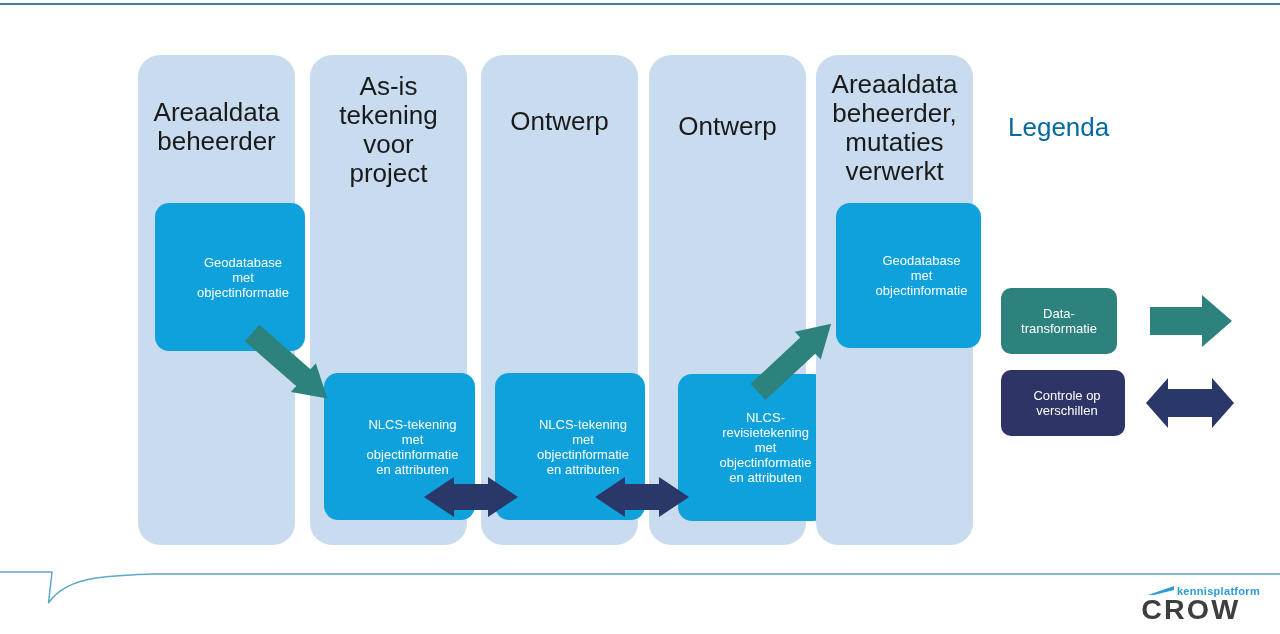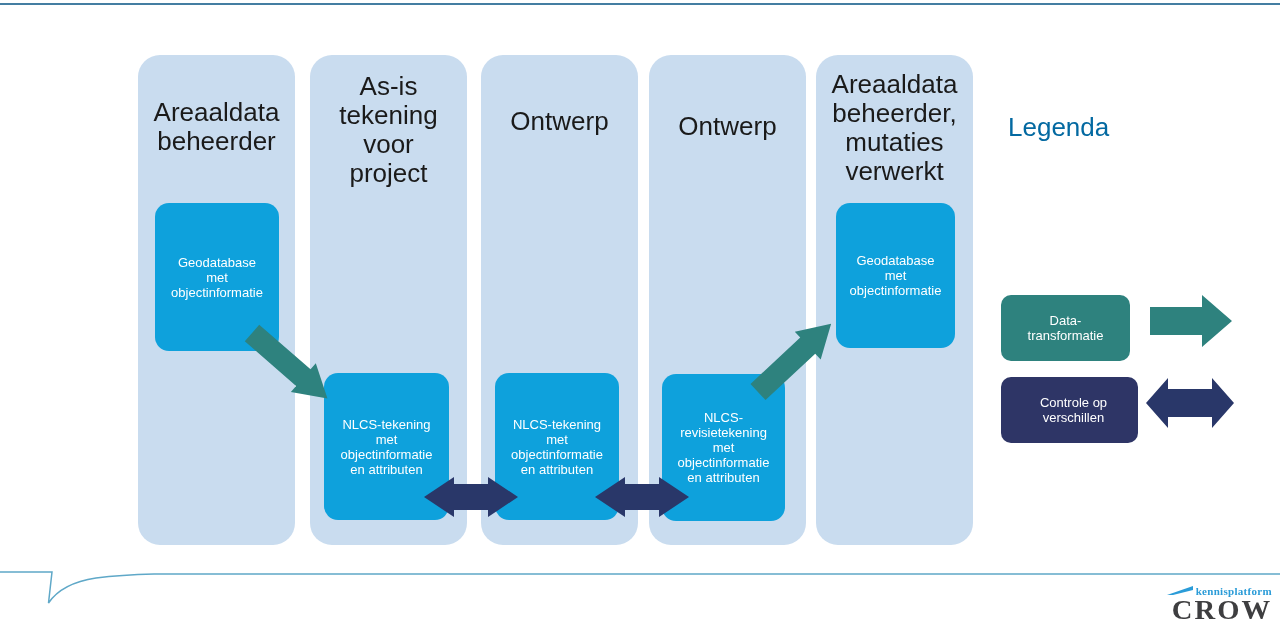--- a/index.html
+++ b/index.html
@@ -17,40 +17,40 @@
   .col-title{white-space:pre-line;text-align:center;font-size:26px;line-height:29px;
              color:#1a1a1a;}
   .col-1 .col-title{padding-top:43px}
   .col-2 .col-title{padding-top:17px}
   .col-3 .col-title{padding-top:52px}
   .col-4 .col-title{padding-top:57px}
   .col-5 .col-title{padding-top:15px}
 
   .process-box{position:absolute;border-radius:14px;background:var(--process-box,#0EA1DC);
                color:#fff;font-size:13px;line-height:15px;text-align:center;
-               white-space:pre-line;display:flex;align-items:center;justify-content:center;}
+               white-space:pre-line;display:flex;align-items:center;justify-content:center;padding-left:26px;}
   .box-1{left:17px;top:148px;width:124px;height:148px;}
   .box-2{left:14px;top:318px;width:125px;height:147px;}
   .box-3{left:14px;top:318px;width:124px;height:147px;}
-  .box-4{left:13px;top:319px;width:123px;height:147px;}
+  .box-4{left:29px;top:319px;width:123px;height:147px;}
   .box-5{left:20px;top:148px;width:119px;height:145px;}
 
   .legend-title{position:absolute;left:1008px;top:112px;font-size:26px;color:#0369a1;}
-  .legend-box{position:absolute;width:129px;height:66px;border-radius:10px;color:#fff;
+  .legend-box{position:absolute;width:116px;height:66px;border-radius:10px;color:#fff;
               font-size:13px;line-height:15px;display:flex;align-items:center;
-              justify-content:center;text-align:center;white-space:pre-line;margin-top:7px;}
+              justify-content:center;text-align:center;white-space:pre-line;}
   .legend-box-1{left:1001px;top:288px;background:var(--teal,#2E827E);}
   .legend-box-2{left:1001px;top:370px;background:var(--legend-navy,#2E3566);padding-left:8px;}
 
   svg.overlay{position:absolute;left:0;top:0;width:1280px;height:634px;pointer-events:none;}
   .teal-fill{fill:var(--teal,#2E827E);}
   .navy-fill{fill:var(--navy,#293769);}
   .swoosh-path{stroke:var(--swoosh,#5FA8C8);stroke-width:1.5;fill:none;}
 
-  .crow-logo{position:absolute;right:8px;top:585px;text-align:right;font-family:Liberation Serif, serif;}
+  .crow-logo{position:absolute;right:20px;top:585px;}
   .crow-small{font-size:11px;font-weight:bold;color:var(--brand-blue,#2B9CD8);
               letter-spacing:0.3px;display:flex;align-items:center;
               justify-content:flex-end;gap:3px;}
   .crow-main{font-size:27px;font-weight:bold;color:var(--brand-dark,#3E3E40);
              letter-spacing:2px;line-height:1;margin-top:0px;
              transform:scaleX(1.06);transform-origin:right;}
 </style>
 </head>
 <body>
 

